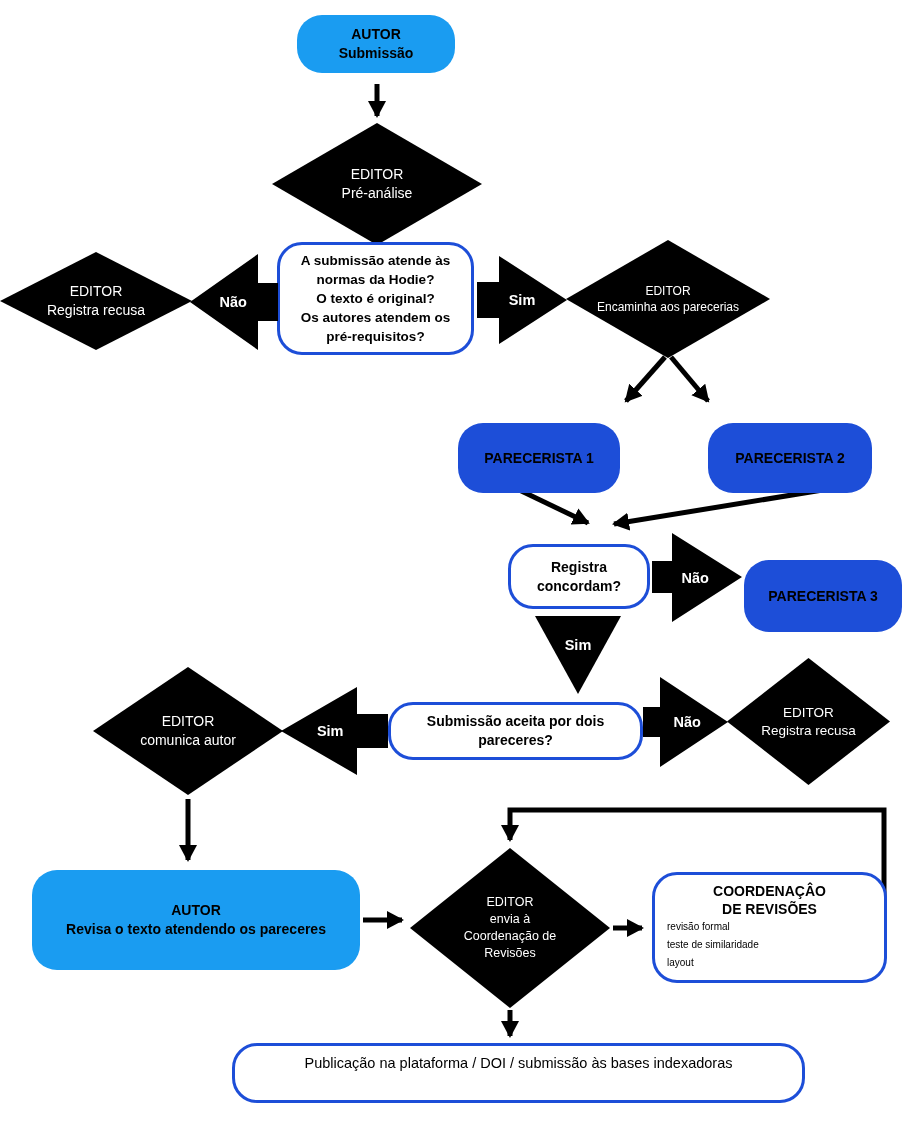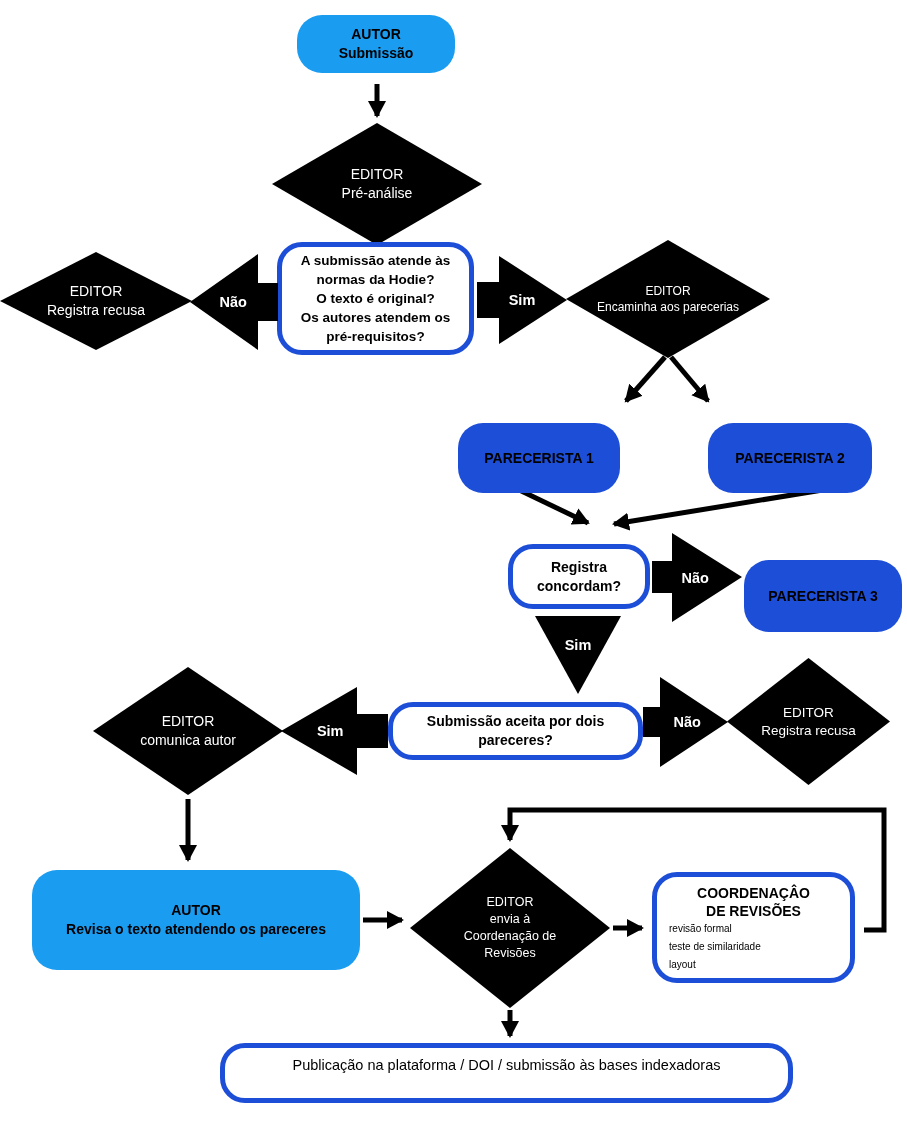--- a/index.html
+++ b/index.html
@@ -5,21 +5,21 @@
   html,body{margin:0;padding:0;background:#ffffff;}
   #canvas{
     position:relative;width:907px;height:1145px;background:#ffffff;
     font-family:"Liberation Sans","DejaVu Sans",sans-serif;color:#000;
     overflow:hidden;
   }
   .pre{white-space:pre-line;}
   .node{position:absolute;display:flex;flex-direction:column;align-items:center;justify-content:center;text-align:center;box-sizing:border-box;border-radius:25px;}
   .blue{background:#1A9CF1;}
   .orange{background:#1d4ed8;margin-top:10px;}
-  .wbox{background:#fff;border:5px solid #1d4ed8;}
+  .wbox{background:#fff;border:3px solid #1d4ed8;}
   .diamond{
     position:absolute;background:#000;color:#fff;
     clip-path:polygon(50% 0,100% 50%,50% 100%,0 50%);
     display:flex;flex-direction:column;align-items:center;justify-content:center;text-align:center;
   }
   .d-title{font-weight:normal;}
   .bold{font-weight:bold;}
   .fs14{font-size:14px;line-height:19px;}
   .fs13{font-size:13.5px;line-height:18px;}
   .fs12{font-size:12px;line-height:16px;}
@@ -165,25 +165,25 @@
     <div>Revisa o texto atendendo os pareceres</div>
   </div>
 
   <div class="diamond" style="left:410px;top:848px;width:200px;height:160px;font-size:12.5px;line-height:17px;">
     <div class="d-title">EDITOR</div>
     <div class="pre">envia à
 Coordenação de
 Revisões</div>
   </div>
 
-  <div class="node wbox" id="coordenacao-box" style="left:652px;top:872px;width:203px;height:111px;">
+  <div class="node wbox" id="coordenacao-box" style="left:652px;top:872px;width:235px;height:111px;">
     <div class="c-title pre">COORDENAÇÂO
 DE REVISÕES</div>
     <div class="c-items pre">revisão formal
 teste de similaridade
 layout</div>
   </div>
 
-  <div class="node wbox" id="publicacao-box" style="left:220px;top:1043px;width:573px;height:60px;">
+  <div class="node wbox" id="publicacao-box" style="left:232px;top:1043px;width:573px;height:60px;">
     <div>Publicação na plataforma / DOI / submissão às bases indexadoras</div>
   </div>
 
 </div>
 
 </body></html>

